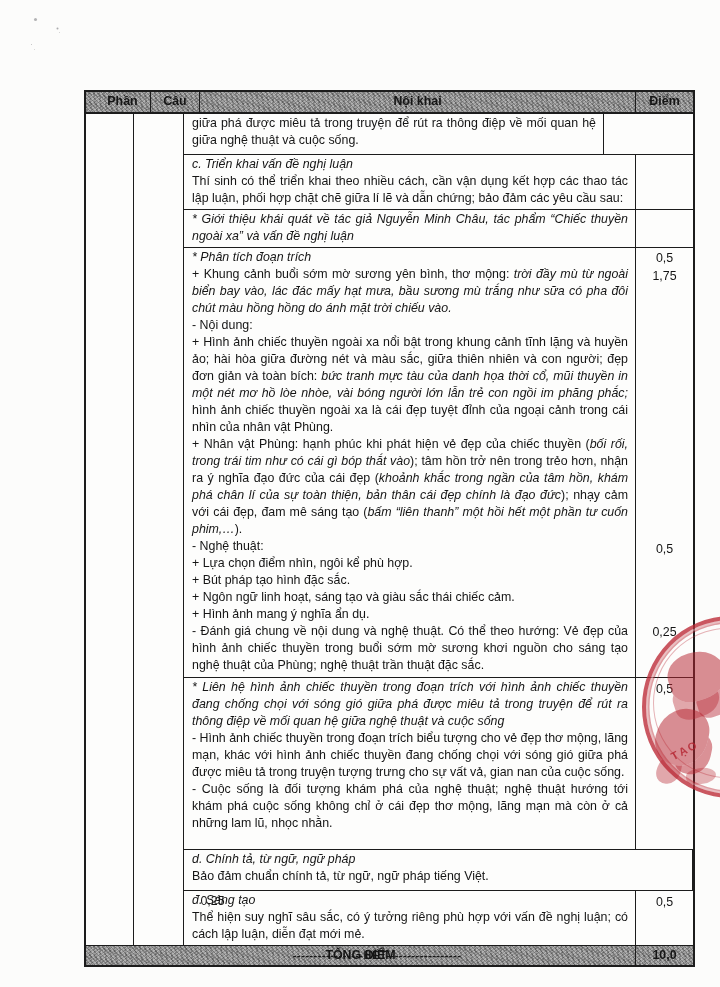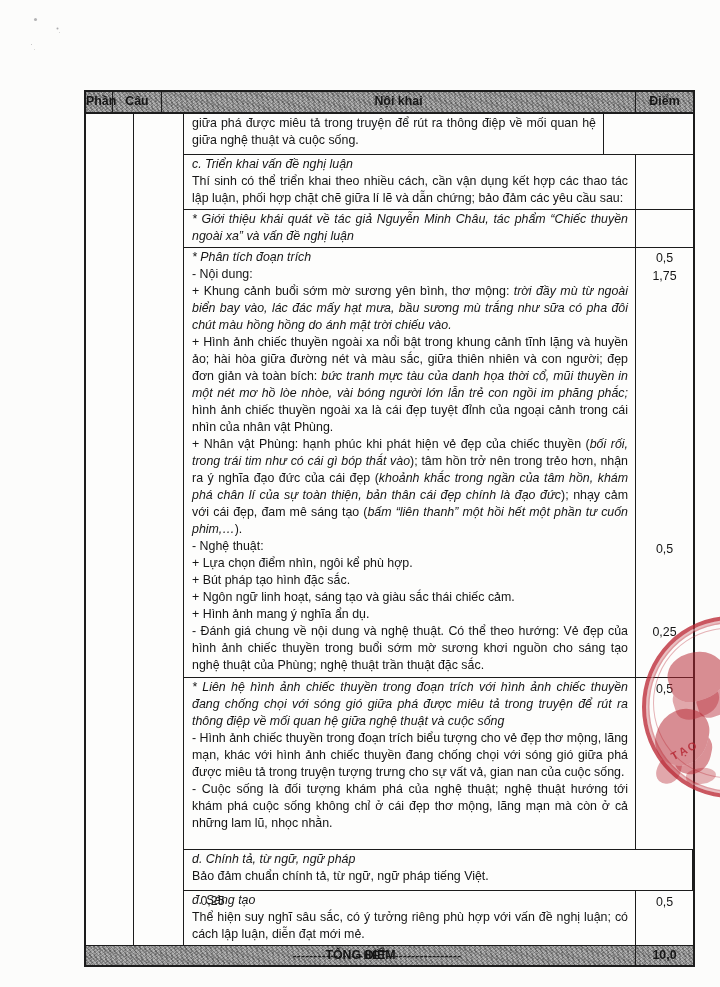--- a/index.html
+++ b/index.html
@@ -27,21 +27,21 @@
   }
   .noise{
     background-color:#9a9a9a;
     background-image:
       repeating-linear-gradient(47deg, rgba(25,25,25,.30) 0 1px, transparent 1px 3px),
       repeating-linear-gradient(-33deg, rgba(250,250,250,.28) 0 1px, transparent 1px 2.5px),
       repeating-linear-gradient(80deg, rgba(0,0,0,.18) 0 2px, transparent 2px 5px);
   }
   .thead{display:flex;border-bottom:2px solid #1c1c1c;font-weight:bold;height:20px;align-items:center;text-align:center;}
   .th{box-sizing:border-box;}
-  .th-phan{width:27px;border-right:1px solid #1c1c1c;height:100%;line-height:19px;}
+  .th-phan{width:65px;border-right:1px solid #1c1c1c;height:100%;line-height:19px;padding-left:9px;}
   .th-cau{width:49px;border-right:1px solid #1c1c1c;height:100%;line-height:19px;}
   .th-nd{flex:1;border-right:1px solid #1c1c1c;height:100%;line-height:19px;}
   .th-diem{width:57px;height:100%;line-height:19px;}
   .tbody{display:flex;align-items:stretch;}
   .col-phan{width:47px;border-right:1px solid #1c1c1c;}
   .col-cau{width:49px;border-right:1px solid #1c1c1c;}
   .rows{flex:1;min-width:0;}
   .row{display:flex;border-bottom:1px solid #1c1c1c;align-items:stretch;}
   .row:last-child{border-bottom:none;}
   .cell-content{flex:1;min-width:0;box-sizing:border-box;padding:1px 7px 2px 8px;
@@ -108,22 +108,22 @@
             <div class="cell-content">
               <div class="para"><span class="it">* Giới thiệu khái quát về tác giả Nguyễn Minh Châu, tác phẩm “Chiếc thuyền ngoài xa” và vấn đề nghị luận</span></div>
             </div>
             <div class="cell-score">
               <div class="score-val" style="top: 3px;">0,5</div>
             </div>
           </div>
           <div class="row" style="min-height: 429px;">
             <div class="cell-content">
               <div class="para"><span class="it">* Phân tích đoạn trích</span></div>
+              <div class="para"><span>+ Khung cảnh buổi sớm mờ sương yên bình, thơ mộng: </span><span class="it">trời đầy mù từ ngoài biển bay vào, lác đác mấy hạt mưa, bầu sương mù trắng như sữa có pha đôi chút màu hồng hồng do ánh mặt trời chiếu vào.</span></div>
               <div class="para"><span>- Nội dung:</span></div>
-              <div class="para"><span>+ Khung cảnh buổi sớm mờ sương yên bình, thơ mộng: </span><span class="it">trời đầy mù từ ngoài biển bay vào, lác đác mấy hạt mưa, bầu sương mù trắng như sữa có pha đôi chút màu hồng hồng do ánh mặt trời chiếu vào.</span></div>
               <div class="para"><span>+ Hình ảnh chiếc thuyền ngoài xa nổi bật trong khung cảnh tĩnh lặng và huyền ảo; hài hòa giữa đường nét và màu sắc, giữa thiên nhiên và con người; đẹp đơn giản và toàn bích: </span><span class="it">bức tranh mực tàu của danh họa thời cổ, mũi thuyền in một nét mơ hồ lòe nhòe, vài bóng người lớn lẫn trẻ con ngồi im phăng phắc;</span><span> hình ảnh chiếc thuyền ngoài xa là cái đẹp tuyệt đỉnh của ngoại cảnh trong cái nhìn của nhân vật Phùng.</span></div>
               <div class="para"><span>+ Nhân vật Phùng: hạnh phúc khi phát hiện vẻ đẹp của chiếc thuyền (</span><span class="it">bối rối, trong trái tim như có cái gì bóp thắt vào</span><span>); tâm hồn trở nên trong trẻo hơn, nhận ra ý nghĩa đạo đức của cái đẹp (</span><span class="it">khoảnh khắc trong ngần của tâm hồn, khám phá chân lí của sự toàn thiện, bản thân cái đẹp chính là đạo đức</span><span>); nhạy cảm với cái đẹp, đam mê sáng tạo (</span><span class="it">bấm “liên thanh” một hồi hết một phần tư cuốn phim,…</span><span>).</span></div>
               <div class="para"><span>- Nghệ thuật:</span></div>
               <div class="para"><span>+ Lựa chọn điểm nhìn, ngôi kể phù hợp.</span></div>
               <div class="para"><span>+ Bút pháp tạo hình đặc sắc.</span></div>
               <div class="para"><span>+ Ngôn ngữ linh hoạt, sáng tạo và giàu sắc thái chiếc cảm.</span></div>
               <div class="para"><span>+ Hình ảnh mang ý nghĩa ẩn dụ.</span></div>
               <div class="para"><span>- Đánh giá chung về nội dung và nghệ thuật. Có thể theo hướng: Vẻ đẹp của hình ảnh chiếc thuyền trong buổi sớm mờ sương khơi nguồn cho sáng tạo nghệ thuật của Phùng; nghệ thuật trần thuật đặc sắc.</span></div>
             </div>
             <div class="cell-score">

